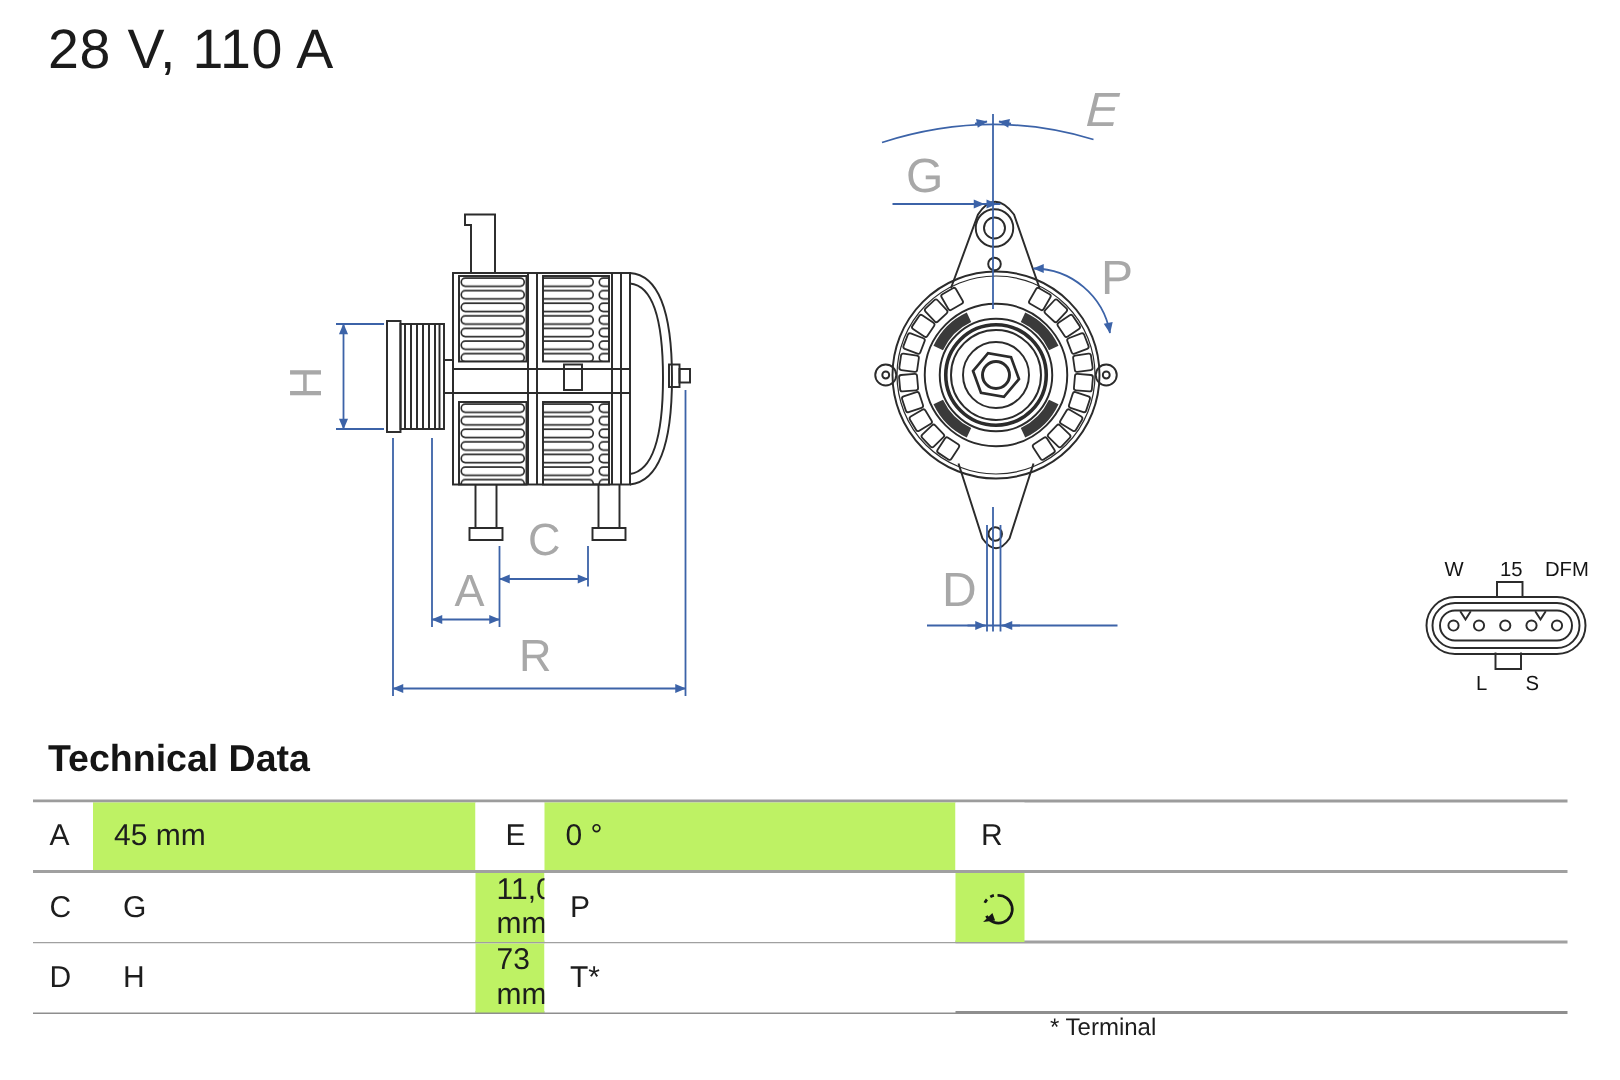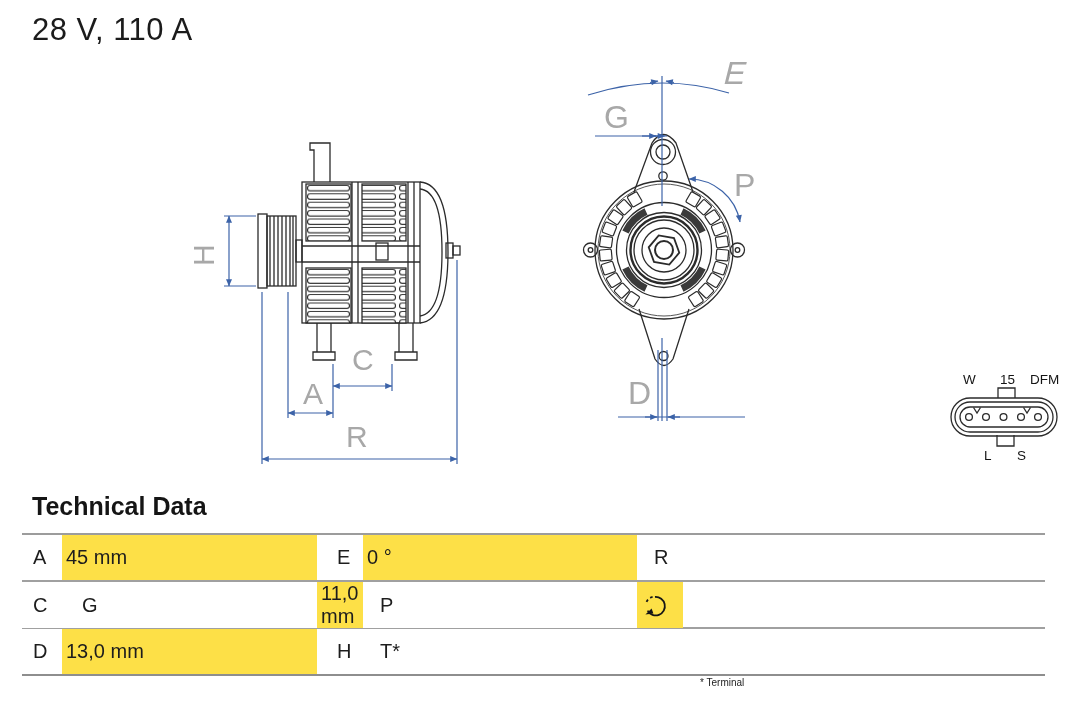--- a/index.html
+++ b/index.html
@@ -1,31 +1,31 @@
 <!DOCTYPE html>
 <html><head>
 <meta charset="utf-8">
 <style>
   html,body{margin:0;padding:0;background:#fff;}
   body{width:1080px;height:720px;position:relative;font-family:"Liberation Sans",sans-serif;color:#1d1d1d;overflow:hidden;}
-  .page-title{position:absolute;left:32px;top:12px;font-size:31px;letter-spacing:.5px;color:#1b1b1b;}
+  .page-title{position:absolute;left:32px;top:12px;font-size:37px;letter-spacing:.5px;color:#1b1b1b;}
   .drawing-svg{position:absolute;left:0;top:0;}
   .dimlabel{fill:#a8a8a8;font-size:30px;font-family:"Liberation Sans",sans-serif;}
   .dimlabel-big{fill:#a8a8a8;font-size:32px;font-family:"Liberation Sans",sans-serif;}
   .connlabel{fill:#141414;font-size:13.5px;font-family:"Liberation Sans",sans-serif;}
   .td-heading{position:absolute;left:32px;top:492px;font-size:25px;font-weight:bold;color:#151515;}
   .spec-table{position:absolute;left:22px;top:533px;width:1023px;border-top:2px solid #9c9c9c;border-bottom:2px solid #8e8e8e;box-sizing:border-box;}
   .spec-row{display:grid;grid-template-columns:40px 255px 46px 274px 46px 362px;height:45px;}
   .spec-row.mid{border-bottom:2px solid #a0a0a0;}
   .cell{display:flex;align-items:center;font-size:20px;box-sizing:border-box;}
   .key{background:#fff;padding-left:11px;}
   .key.k2{padding-left:20px;}
   .key.k3{padding-left:17px;}
-  .val{background:#fde047;padding-left:4px;}
-  .footnote{position:absolute;left:700px;top:677px;font-size:10px;color:#1d1d1d;}
+  .val{background:#bef264;padding-left:14px;}
+  .footnote{position:absolute;left:700px;top:677px;font-size:16px;color:#1d1d1d;}
   .roticon{display:block;margin-top:2px;}
 </style>
 </head>
 <body>
 
 <div class="page-title">28 V, 110 A</div>
 
 <svg class="drawing-svg" width="1080" height="490" viewBox="0 0 1080 490">
   <defs>
     <marker id="arr" viewBox="0 0 10 10" refX="9.5" refY="5" markerWidth="9" markerHeight="6" orient="auto-start-reverse">
@@ -192,19 +192,19 @@
     <div class="cell val">
       <svg class="roticon" width="28" height="28" viewBox="0 0 28 28">
         <path d="M14,5 A9.2,9.2 0 1 1 6.6,18.6" fill="none" stroke="#161616" stroke-width="1.8"></path>
         <path d="M11.6,4.9 A9.2,9.2 0 0 0 5.2,10.6" fill="none" stroke="#161616" stroke-width="1.8" stroke-dasharray="2.6 2.8"></path>
         <path d="M10.6,16.6 L4.4,22.6 L12.4,21.6 Z" fill="#161616"></path>
       </svg>
     </div>
   </div>
   <div class="spec-row">
     <div class="cell key">D</div>
-    <div class="cell val">13,0 mm</div>
     <div class="cell key k2">H</div>
+    <div class="cell val">73 mm</div>
     <div class="cell key k3">T*</div>
   </div>
 </div>
 
 <div class="footnote">* Terminal</div>
 
 </body></html>

